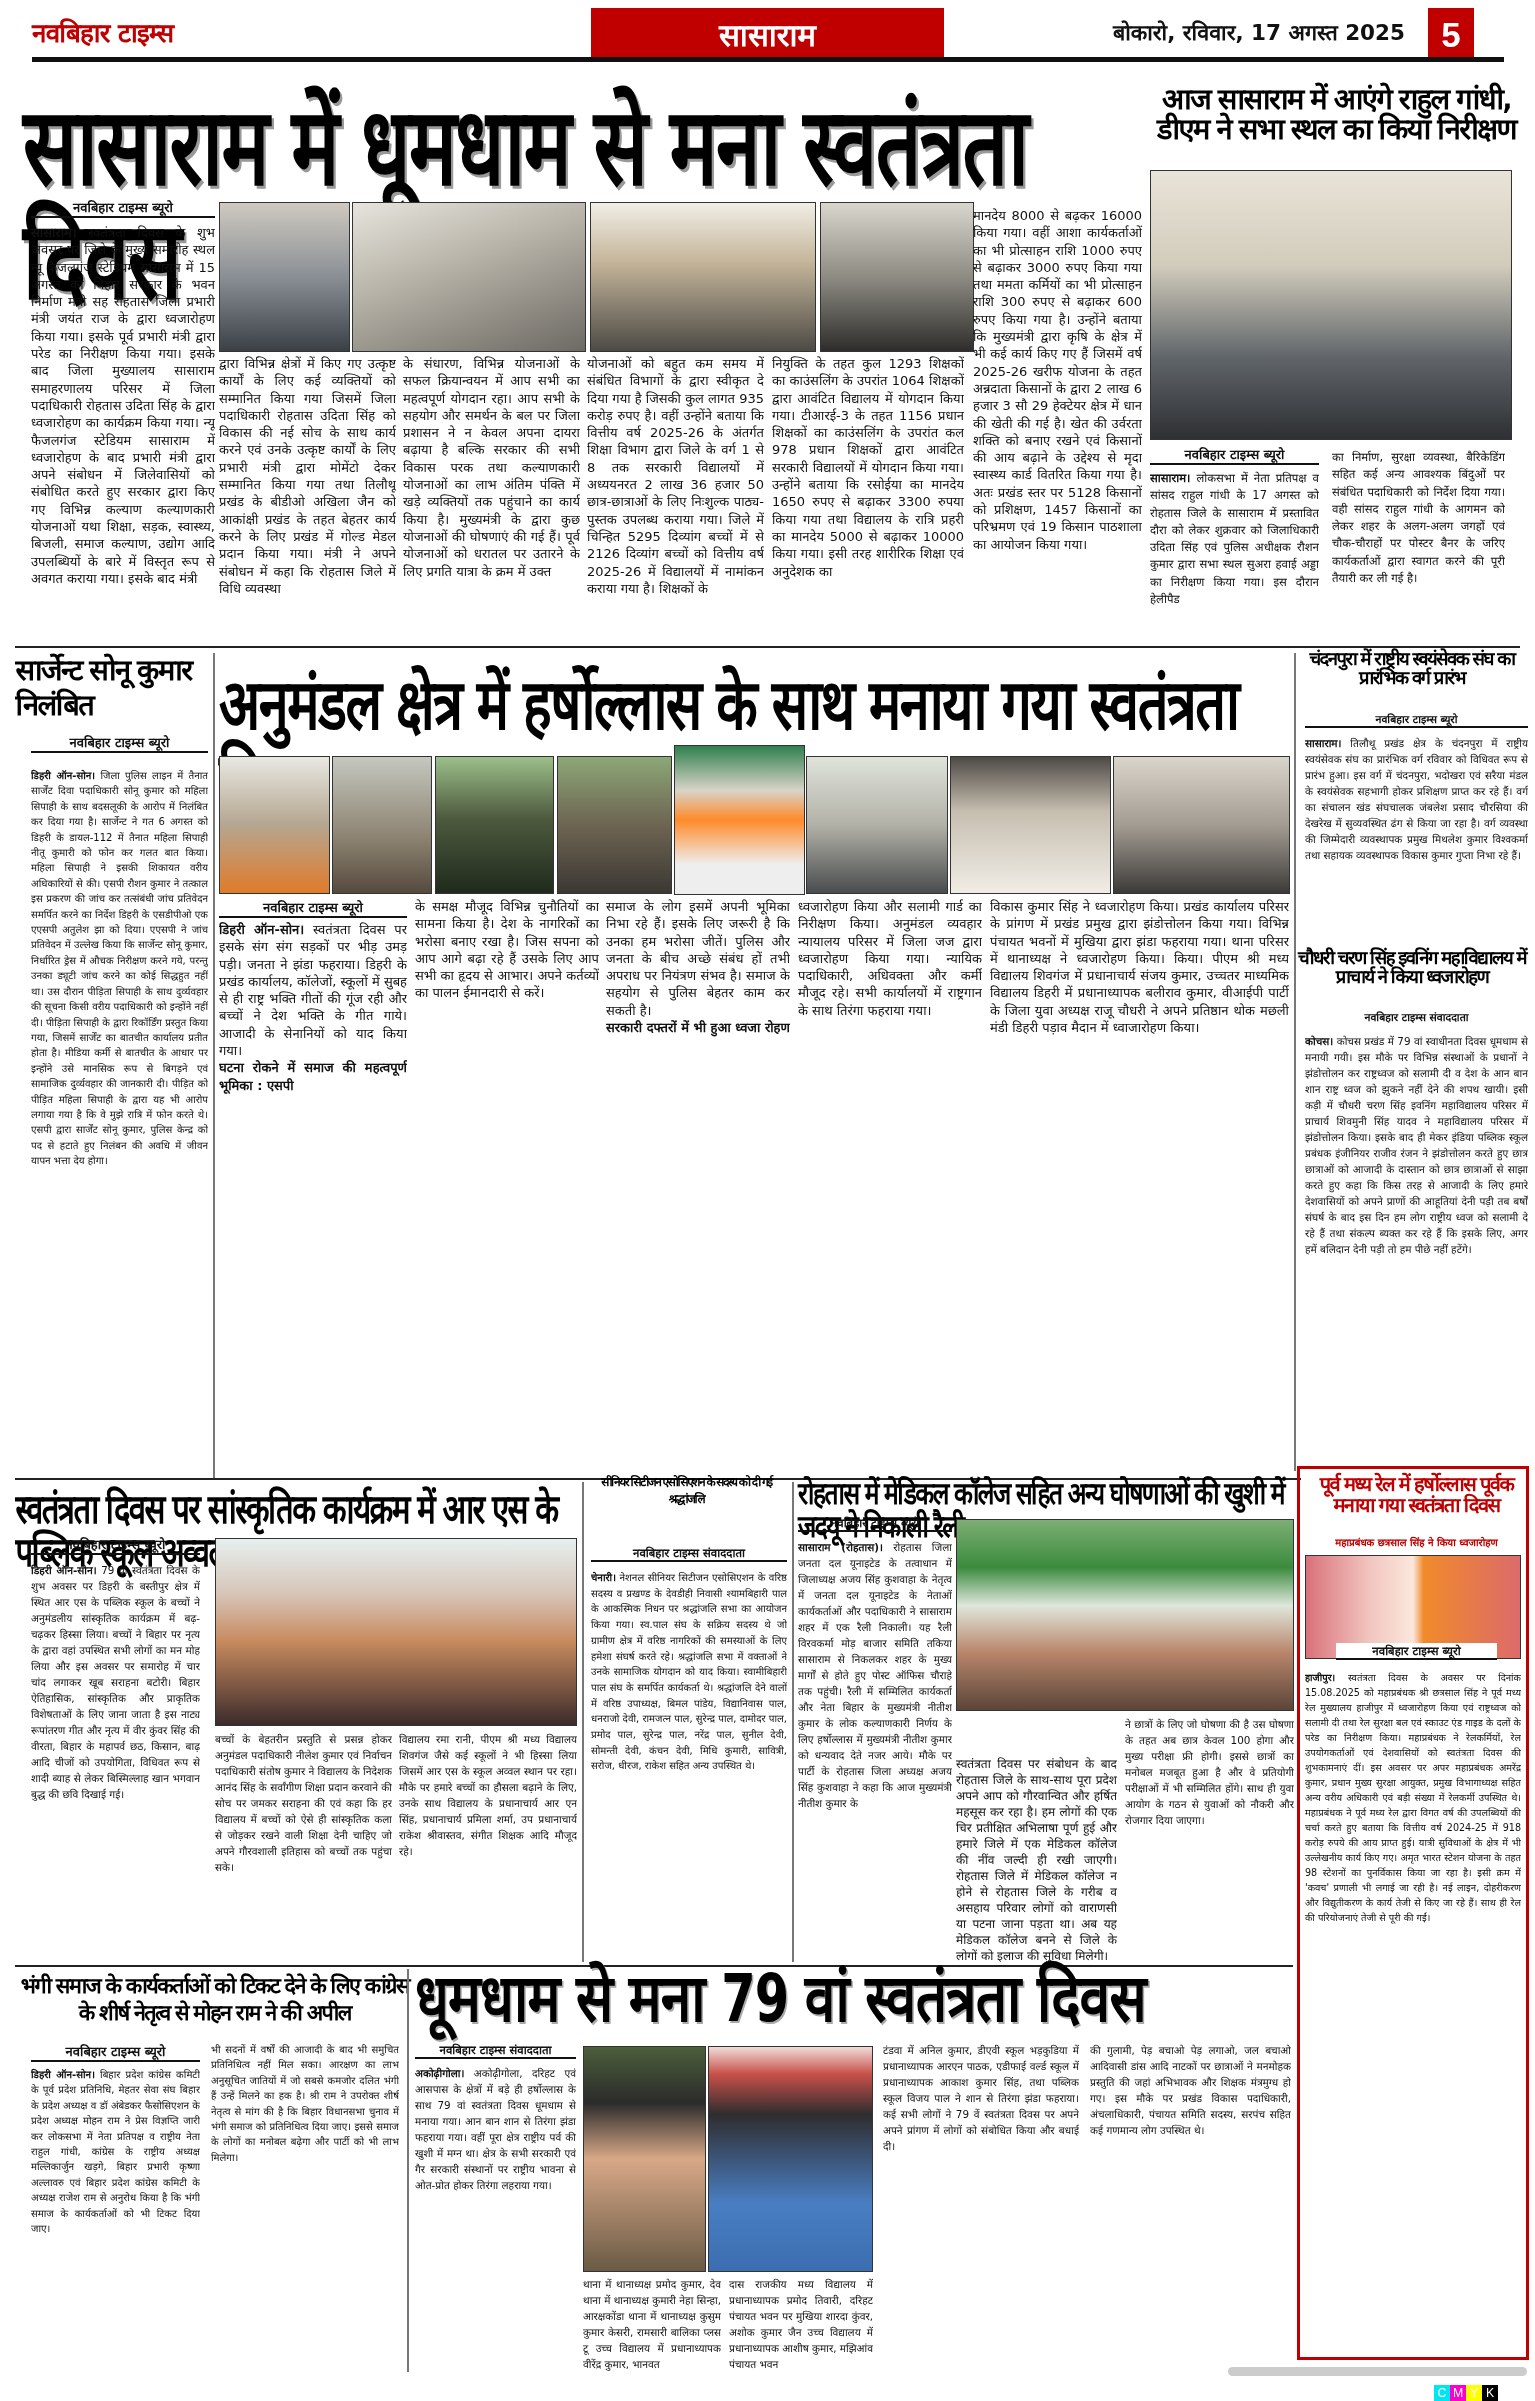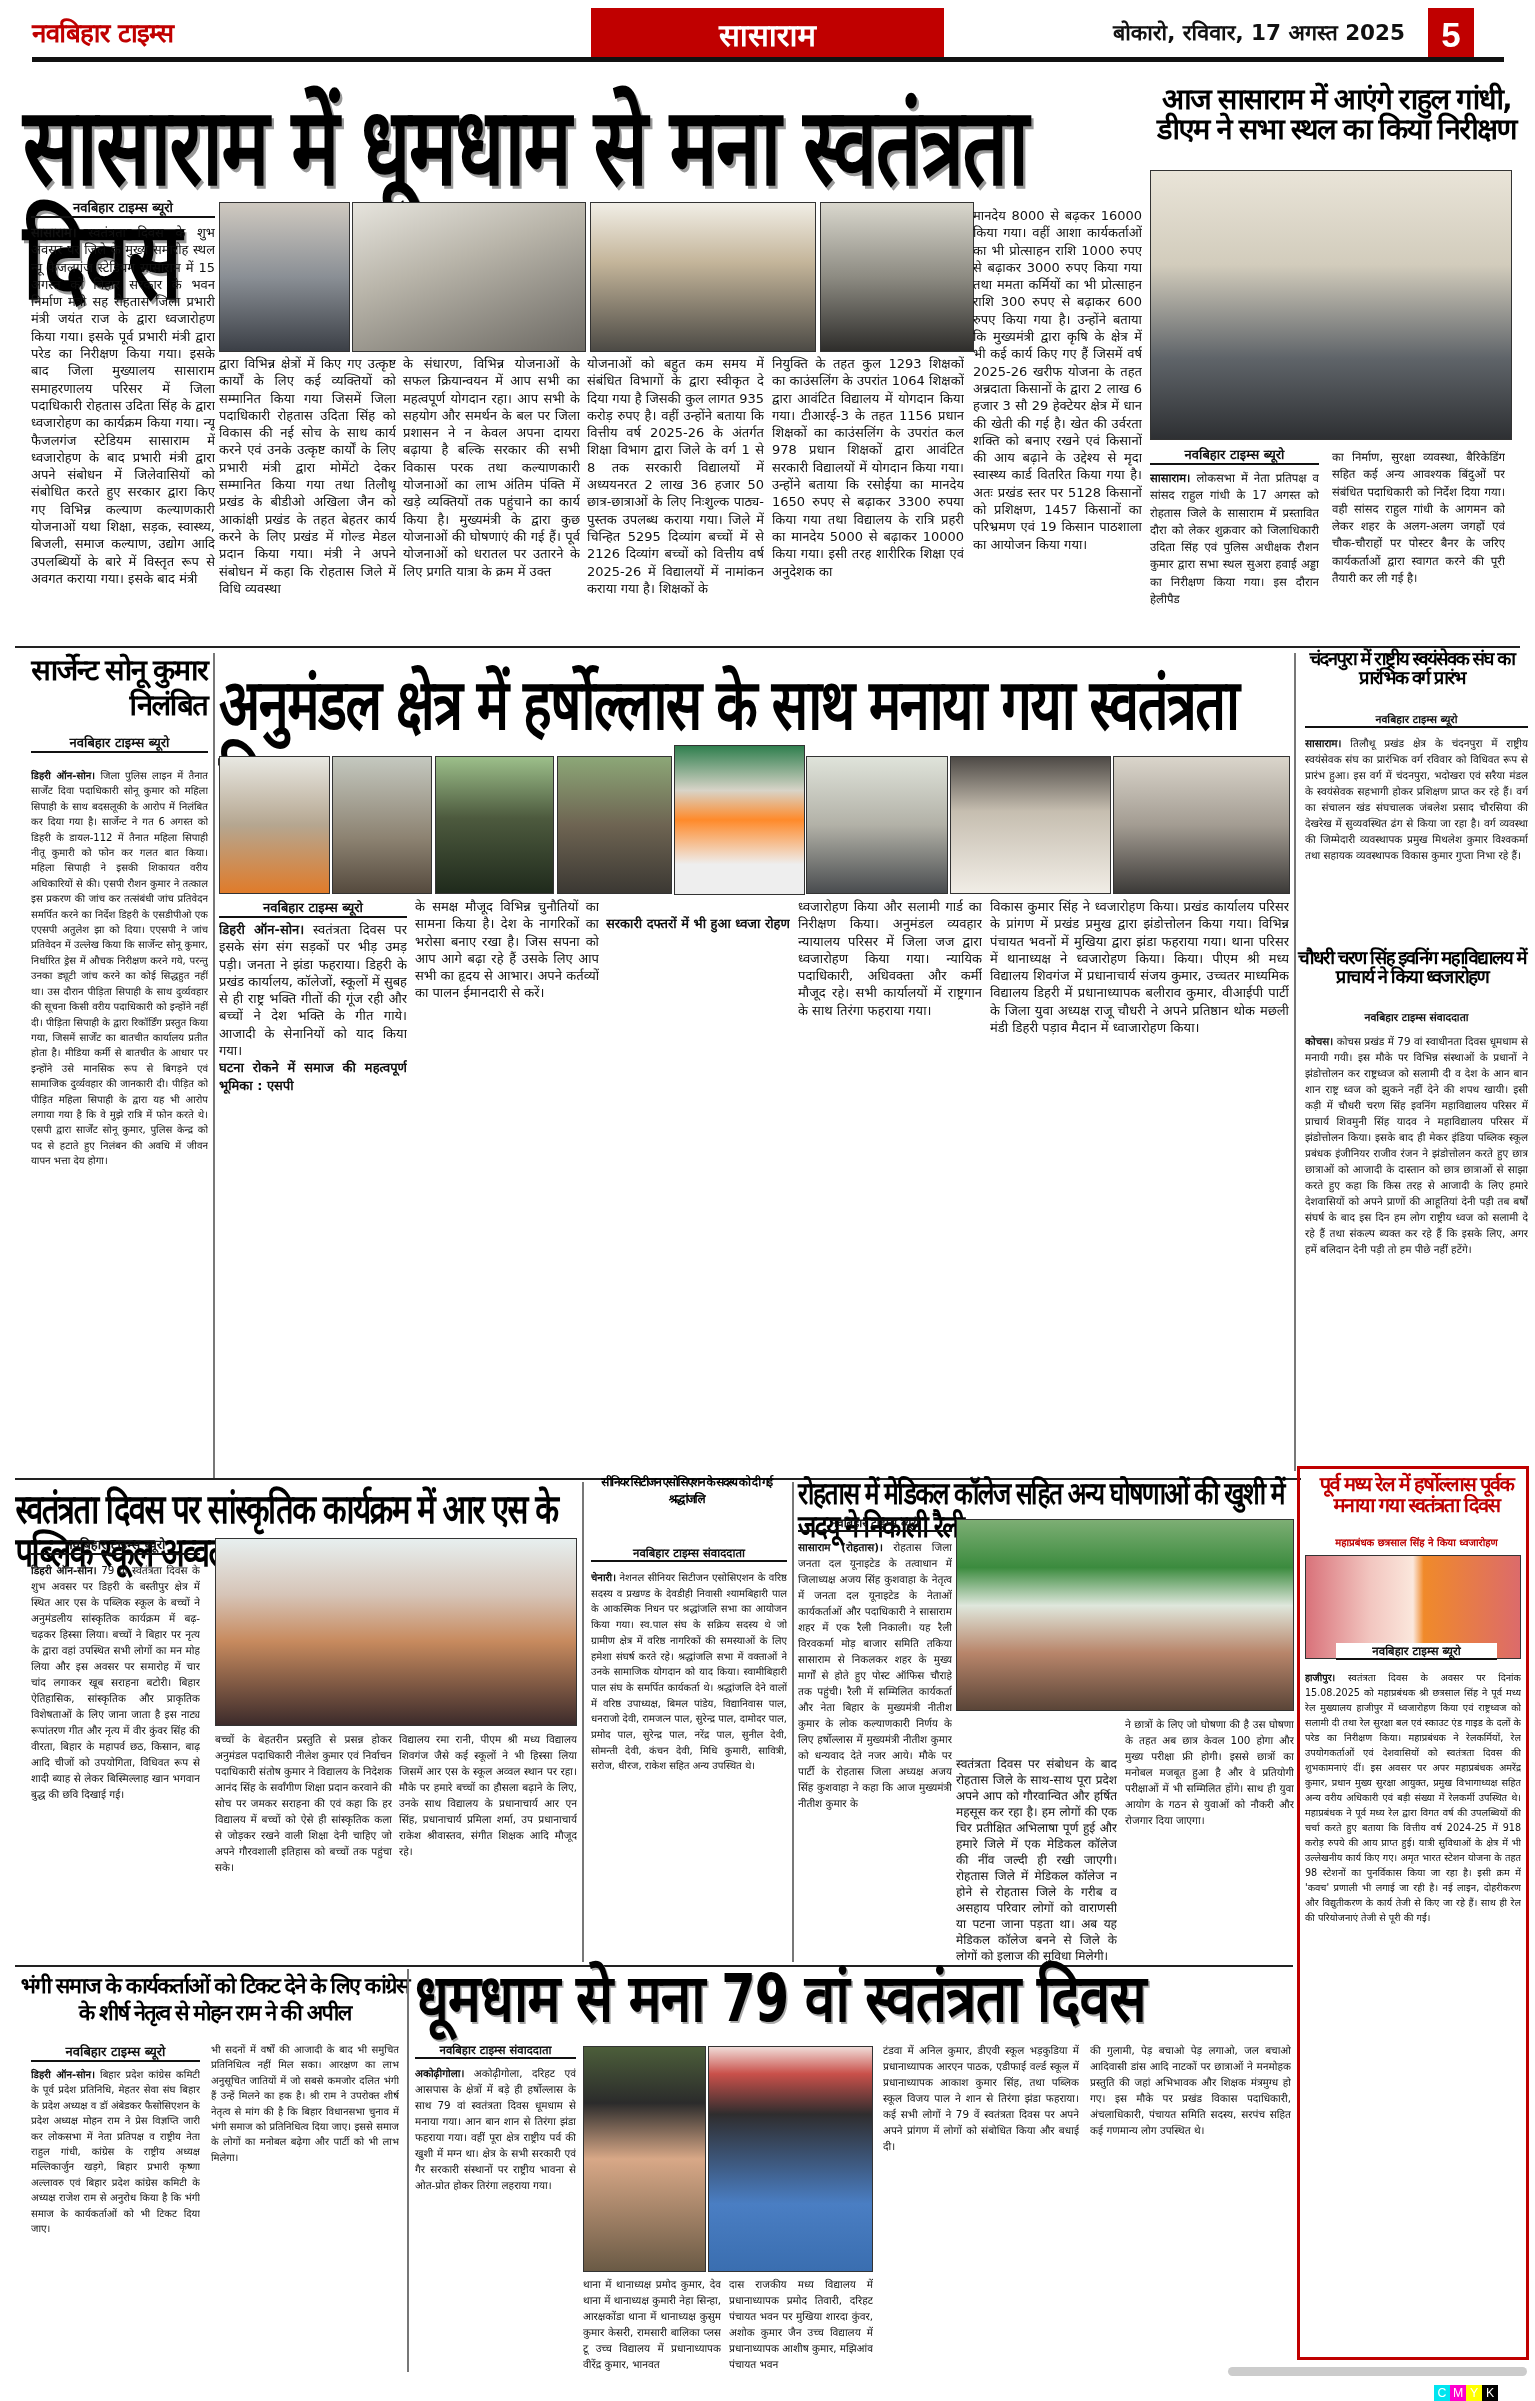--- a/index.html
+++ b/index.html
@@ -10,21 +10,21 @@
   .brand { left: 32px; top: 14px; font-size: 26px; font-weight: bold; color: #c00000; font-family: "DejaVu Sans", sans-serif; letter-spacing: -0.8px; }
   .rule-top { left: 32px; top: 57px; width: 1472px; height: 4.6px; background: #111; }
   .section-box { left: 591px; top: 7.7px; width: 353px; height: 54px; background: #c00000; color: #fff; font-size: 31px; font-weight: bold; text-align: center; line-height: 54px; }
   .dateline { left: 929px; top: 17px; width: 476px; text-align: right; font-size: 21.5px; font-weight: bold; }
   .pageno { left: 1428px; top: 7.7px; width: 46px; height: 54px; background: #c00000; color: #fff; font-size: 35px; font-weight: bold; text-align: center; line-height: 54px; font-family: "Liberation Sans", sans-serif; }
   
   .hl { font-family: "DejaVu Sans Condensed", "DejaVu Sans", sans-serif; font-weight: bold; color: #000; line-height: 1.05; letter-spacing: -1.5px; }
   .hl-main { left: 23px; top: 91px; width: 1121px; font-size: 80px; text-shadow: 2.3px 2.3px 0 #999; transform: scaleY(1.35); transform-origin: top left; }
   .hl-side1 { left: 1152px; top: 84px; width: 369px; text-align: center; font-size: 29px; }
   .hl-2 { left: 219px; top: 669px; width: 1071px; font-size: 54px; transform: scaleY(1.3); transform-origin: top left; }
-  .hl-sonu { left: 15.4px; top: 653px; width: 192px; text-align: right; font-size: 29px; line-height: 1.2; }
+  .hl-sonu { left: 15.4px; top: 653px; width: 192px; text-align: left; font-size: 29px; line-height: 1.2; }
   .hl-rss { left: 1297px; top: 649px; width: 230px; text-align: center; font-size: 18.4px; }
   .hl-ccs { left: 1297px; top: 948px; width: 230px; text-align: center; font-size: 18.4px; }
   .hl-rs { left: 15.4px; top: 1488px; width: 568px; font-size: 31px; transform: scaleY(1.3); transform-origin: top left; letter-spacing: -1.5px; }
   .hl-senior { left: 583px; top: 1474px; width: 207px; text-align: center; font-size: 12px; line-height: 1.4; }
   .hl-jdu { left: 798px; top: 1478px; width: 491px; font-size: 24.6px; transform: scaleY(1.25); transform-origin: top left; letter-spacing: -1.5px; }
   .hl-rail { left: 1305px; top: 1474px; width: 223px; text-align: center; font-size: 20px; color: #c00000; }
   .hl-rail-sub { left: 1305px; top: 1535px; width: 223px; text-align: center; font-size: 10px; color: #c00000; font-weight: bold; }
   .hl-bhangi { left: 15.4px; top: 1973px; width: 399px; text-align: center; font-size: 21.5px; line-height: 1.25; }
   .hl-79 { left: 415px; top: 1965px; width: 875px; font-size: 55px; text-shadow: 1.5px 1.5px 0 #aaa; transform: scaleY(1.2); transform-origin: top left; letter-spacing: -0.8px; }
   
@@ -121,20 +121,21 @@
 </div>
 <div class="abs col" style="left:219px;top:921px;width:188px;height:553px;">
   <b>डिहरी ऑन-सोन।</b>
   <span>स्वतंत्रता दिवस पर इसके संग संग सड़कों पर भीड़ उमड़ पड़ी। जनता ने झंडा फहराया। डिहरी के प्रखंड कार्यालय, कॉलेजों, स्कूलों में सुबह से ही राष्ट्र भक्ति गीतों की गूंज रही और बच्चों ने देश भक्ति के गीत गाये। आजादी के सेनानियों को याद किया गया।</span>
   <br><b>घटना रोकने में समाज की महत्वपूर्ण भूमिका : एसपी</b>
 </div>
 <div class="abs col" style="left:415px;top:898px;width:184px;height:576px;">
   <span>के समक्ष मौजूद विभिन्न चुनौतियों का सामना किया है। देश के नागरिकों का भरोसा बनाए रखा है। जिस सपना को आप आगे बढ़ा रहे हैं उसके लिए आप सभी का हृदय से आभार। अपने कर्तव्यों का पालन ईमानदारी से करें।</span>
 </div>
 <div class="abs col" style="left:606px;top:898px;width:184px;height:576px;">
+  <span>समाज के लोग इसमें अपनी भूमिका निभा रहे हैं। इसके लिए जरूरी है कि उनका हम भरोसा जीतें। पुलिस और जनता के बीच अच्छे संबंध हों तभी अपराध पर नियंत्रण संभव है। समाज के सहयोग से पुलिस बेहतर काम कर सकती है।</span>
   <br><b>सरकारी दफ्तरों में भी हुआ ध्वजा रोहण</b>
 </div>
 <div class="abs col" style="left:798px;top:898px;width:184px;height:576px;">
   <span>ध्वजारोहण किया और सलामी गार्ड का निरीक्षण किया। अनुमंडल व्यवहार न्यायालय परिसर में जिला जज द्वारा ध्वजारोहण किया गया। न्यायिक पदाधिकारी, अधिवक्ता और कर्मी मौजूद रहे। सभी कार्यालयों में राष्ट्रगान के साथ तिरंगा फहराया गया।</span>
 </div>
 <div class="abs col" style="left:990px;top:898px;width:299px;height:576px;">
   <span>विकास कुमार सिंह ने ध्वजारोहण किया। प्रखंड कार्यालय परिसर के प्रांगण में प्रखंड प्रमुख द्वारा झंडोत्तोलन किया गया। विभिन्न पंचायत भवनों में मुखिया द्वारा झंडा फहराया गया। थाना परिसर में थानाध्यक्ष ने ध्वजारोहण किया। किया। पीएम श्री मध्य विद्यालय शिवगंज में प्रधानाचार्य संजय कुमार, उच्चतर माध्यमिक विद्यालय डिहरी में प्रधानाध्यापक बलीराव कुमार, वीआईपी पार्टी के जिला युवा अध्यक्ष राजू चौधरी ने अपने प्रतिष्ठान थोक मछली मंडी डिहरी पड़ाव मैदान में ध्वाजारोहण किया।</span>
 </div>
 <div class="abs vrule" style="left:1294px;top:653px;height:818px;"></div>
 

